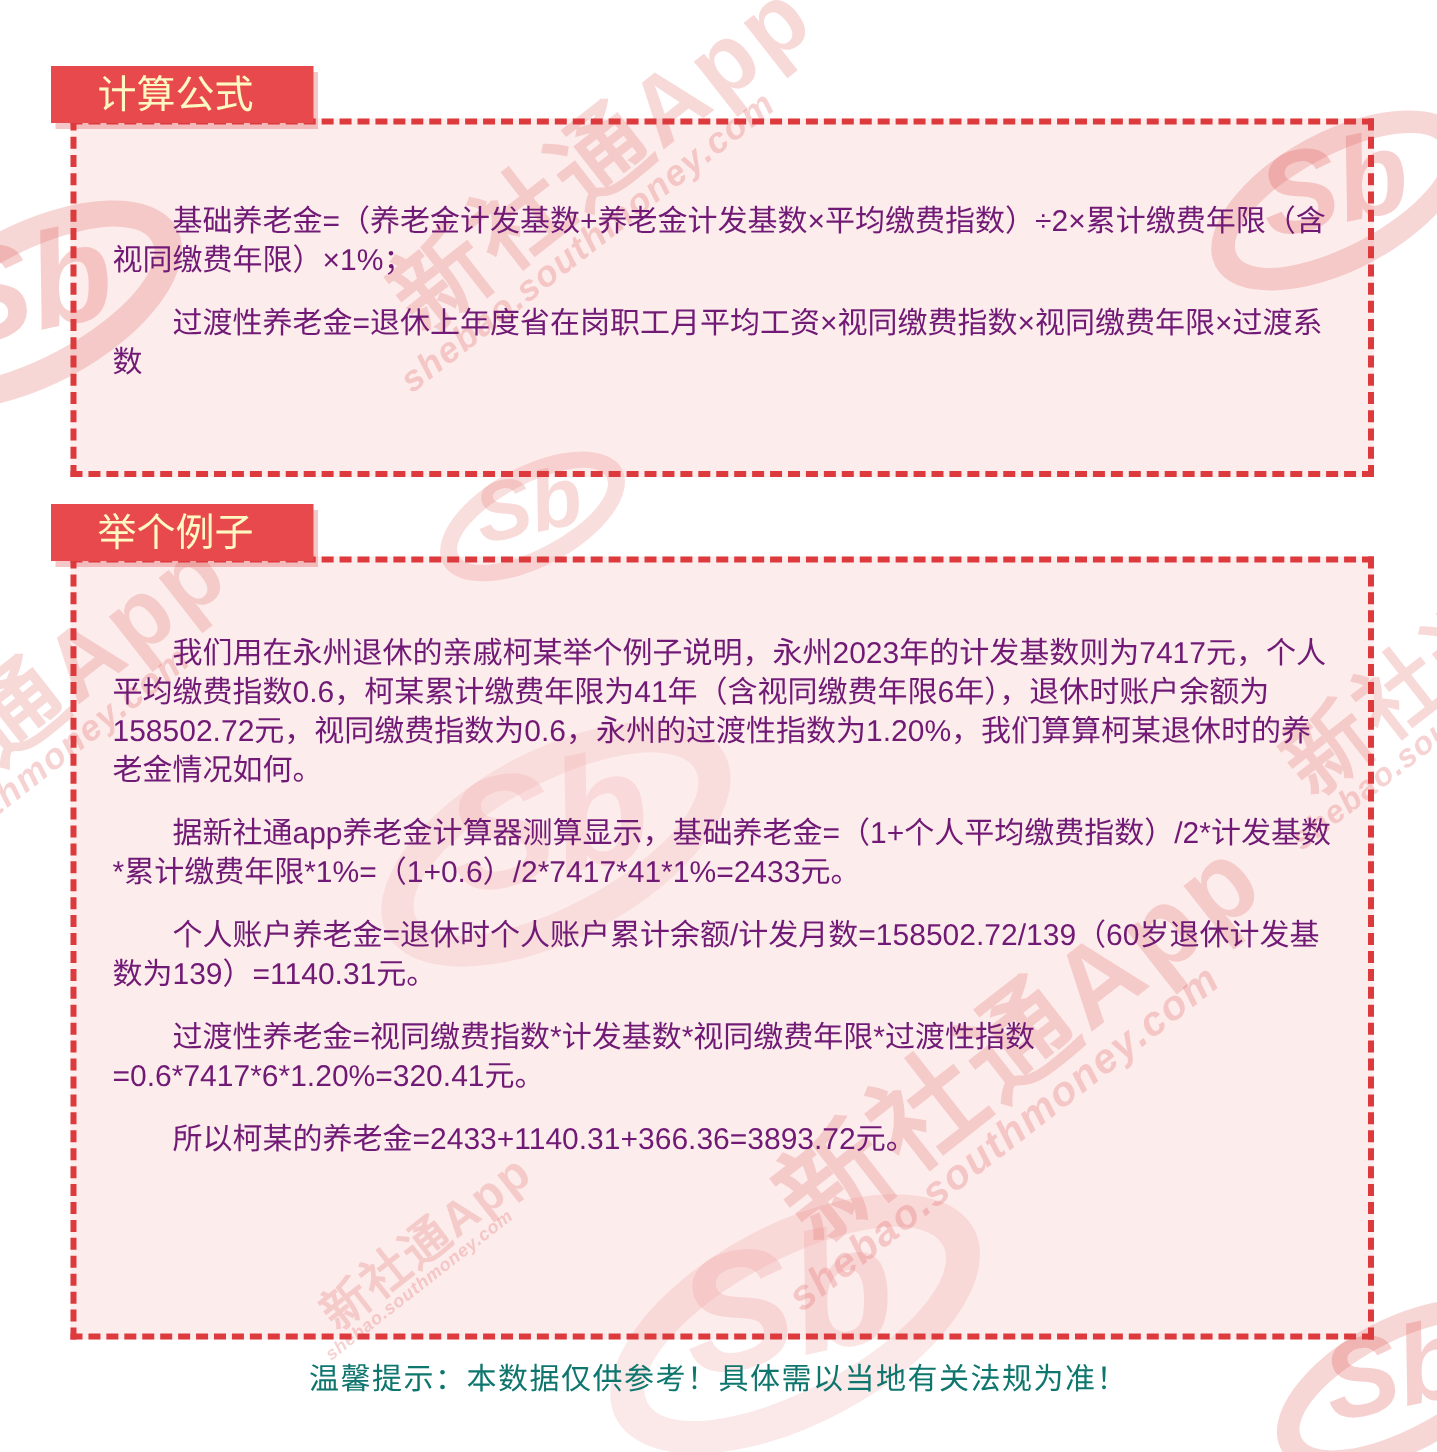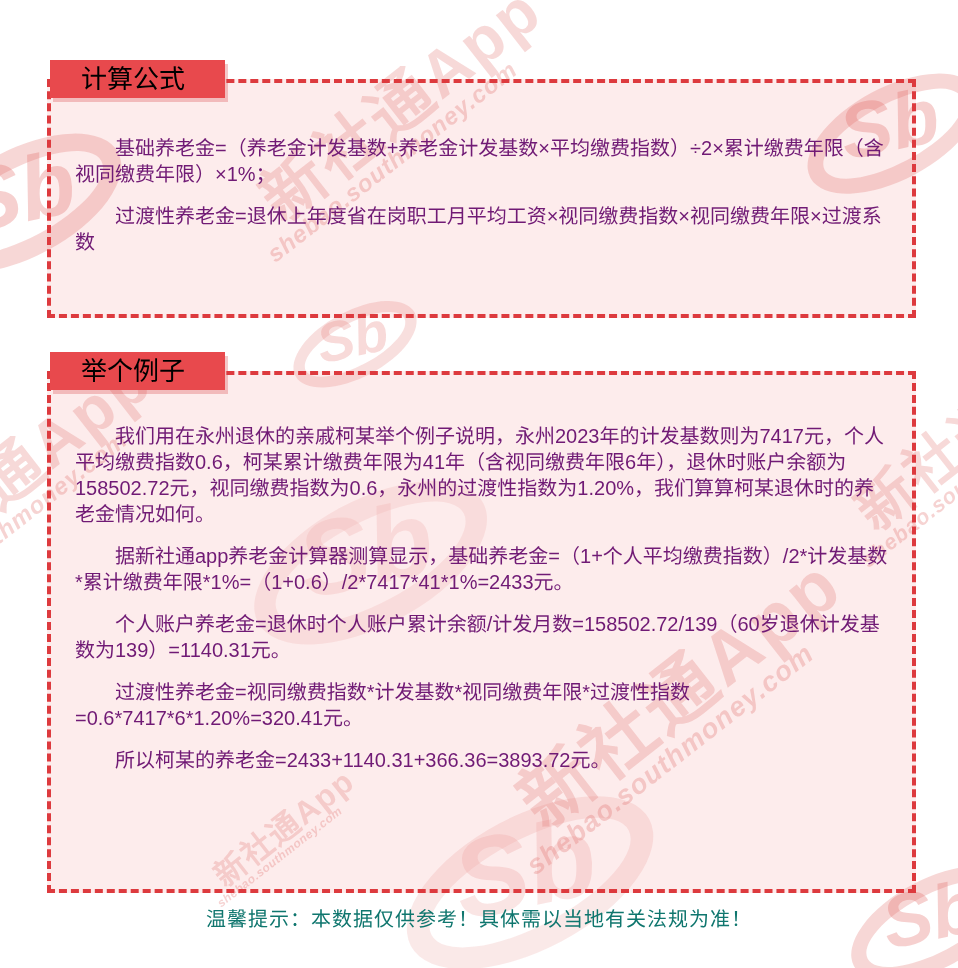--- a/index.html
+++ b/index.html
@@ -41,22 +41,22 @@
 
   
   .panel{
     position:absolute;left:47px;width:869px;z-index:2;
     border:4px dashed #dd3a3e;box-sizing:border-box;background:transparent;
   }
   .panel.first{top:79px;height:239px;padding:52px 20px 0 24px;}
   .panel.second{top:371px;height:522px;padding:48px 20px 0 24px;}
   .panel-title{
     position:absolute;left:-17px;top:-39px;width:175px;height:38px;
-    background:#e8494d;color:#000000;font-size:26px;line-height:38px;
-    padding-left:31px;box-sizing:border-box;margin:16px;font-weight:normal;
+    background:#e8494d;color:#fef9c3;font-size:26px;line-height:38px;
+    padding-left:31px;box-sizing:border-box;margin:0;font-weight:normal;
     box-shadow:3px 4px 0 rgba(214,58,62,0.28);
   }
   .panel p{
     margin:0 0 16px;text-indent:2em;
     font-size:20px;line-height:26px;color:#701a75;
   }
 
   
   .footer{
     position:absolute;left:0;top:903px;width:958px;z-index:2;

